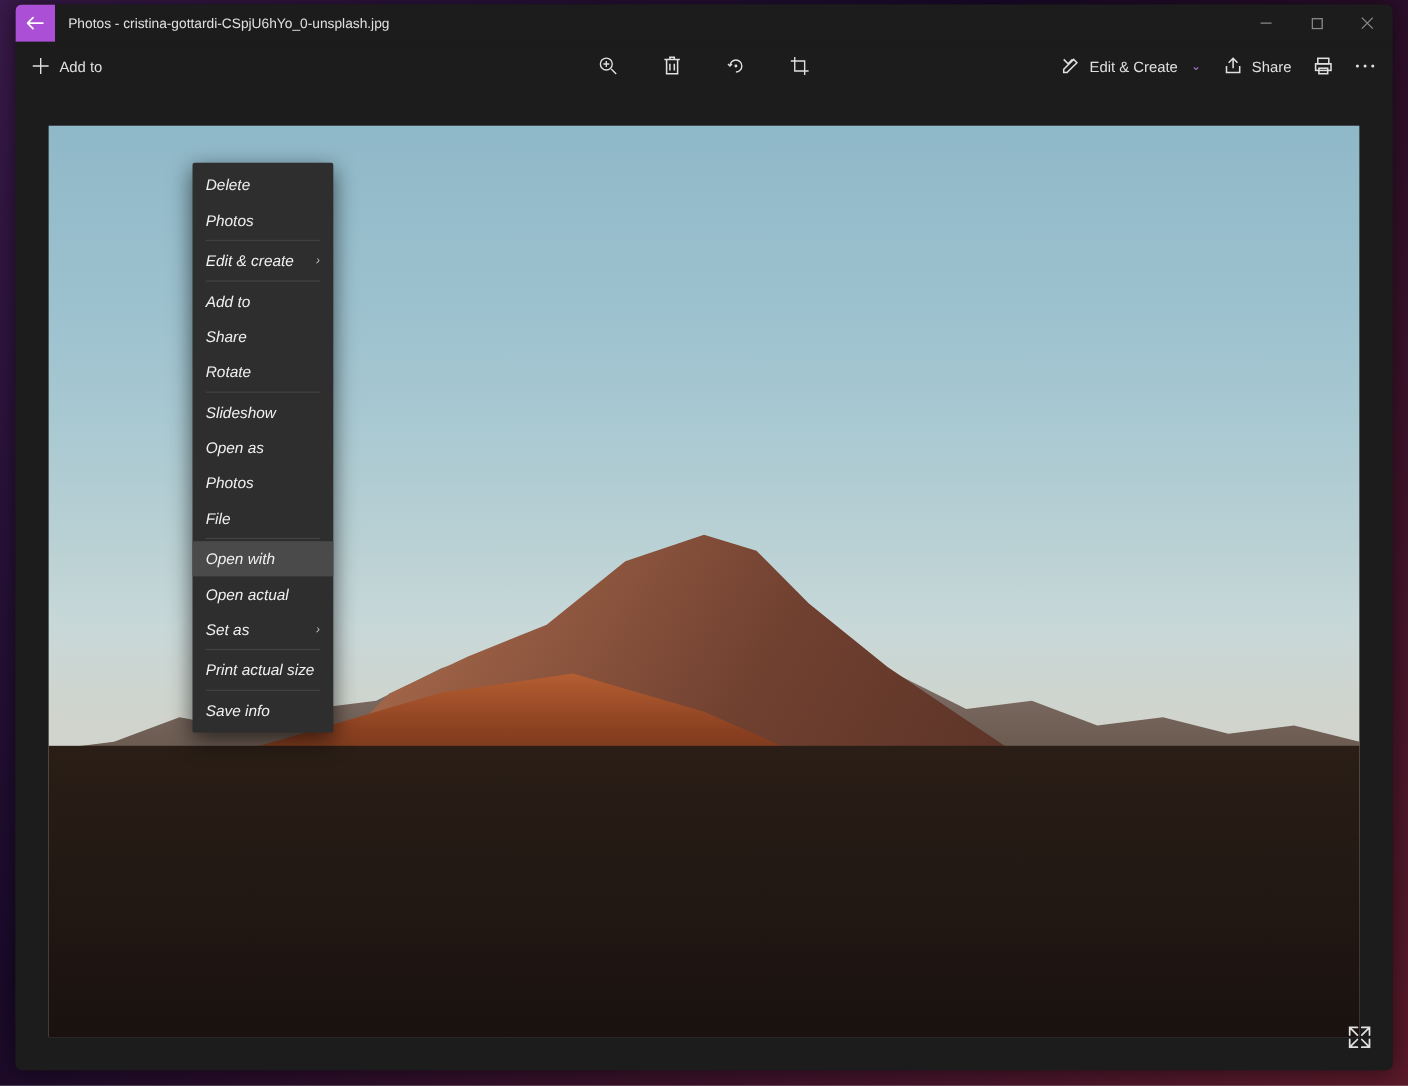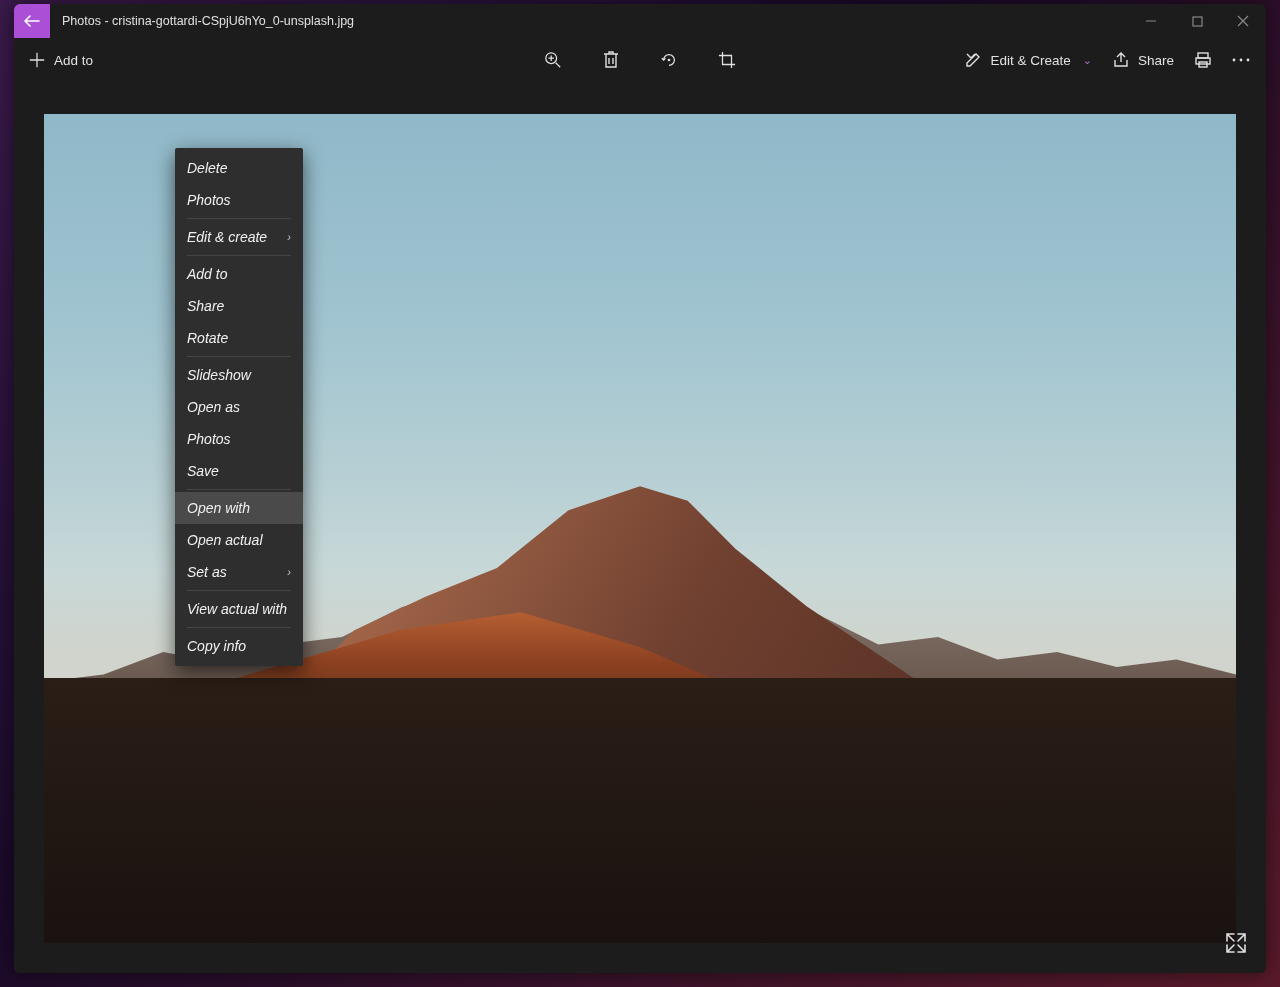--- a/index.html
+++ b/index.html
@@ -272,34 +272,34 @@
     <div class="ctx-item">
       <span>Slideshow</span>
     </div>
     <div class="ctx-item">
       <span>Open as</span>
     </div>
     <div class="ctx-item">
       <span>Photos</span>
     </div>
     <div class="ctx-item">
-      <span>Save</span>
+      <span>File</span>
     </div>
     <div class="ctx-sep"></div>
     <div class="ctx-item selected">
       <span>Open with</span>
     </div>
     <div class="ctx-item">
       <span>Open actual</span>
     </div>
     <div class="ctx-item">
       <span>Set as</span>
       <span class="ctx-chev">›</span>
     </div>
     <div class="ctx-sep"></div>
     <div class="ctx-item">
-      <span>View actual with</span>
-    </div>
-    <div class="ctx-sep"></div>
-    <div class="ctx-item">
-      <span>Copy info</span>
+      <span>Print actual size</span>
+    </div>
+    <div class="ctx-sep"></div>
+    <div class="ctx-item">
+      <span>Save info</span>
     </div>
   </div>
 
 </body></html>

